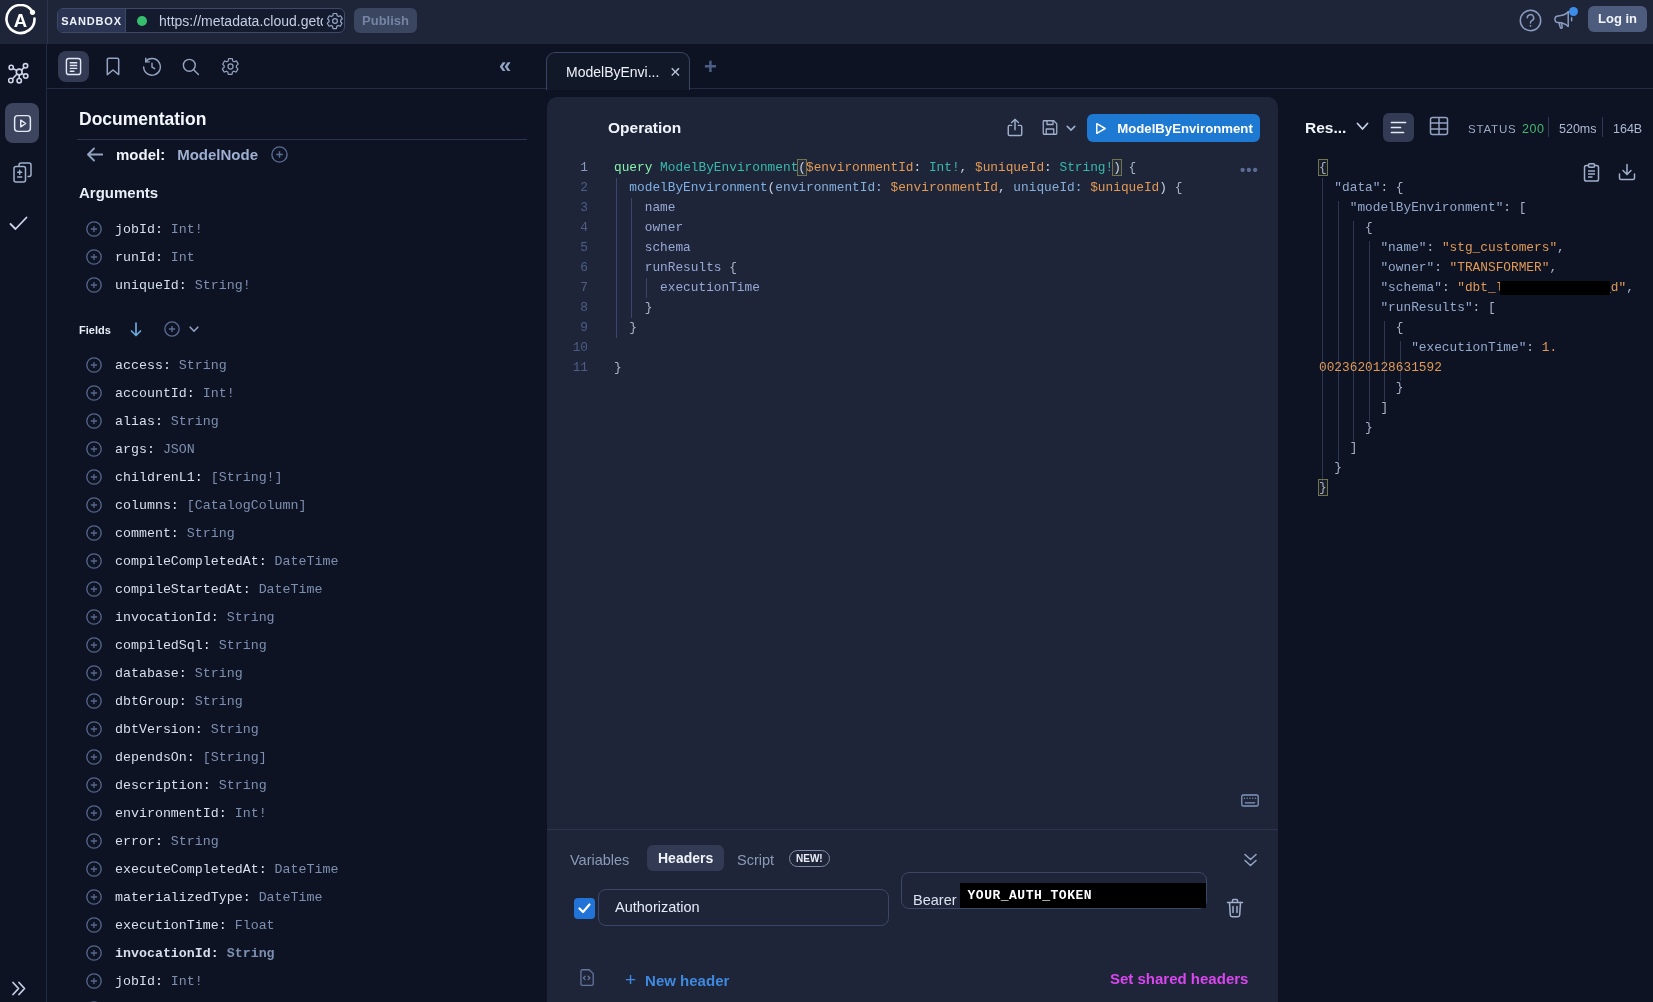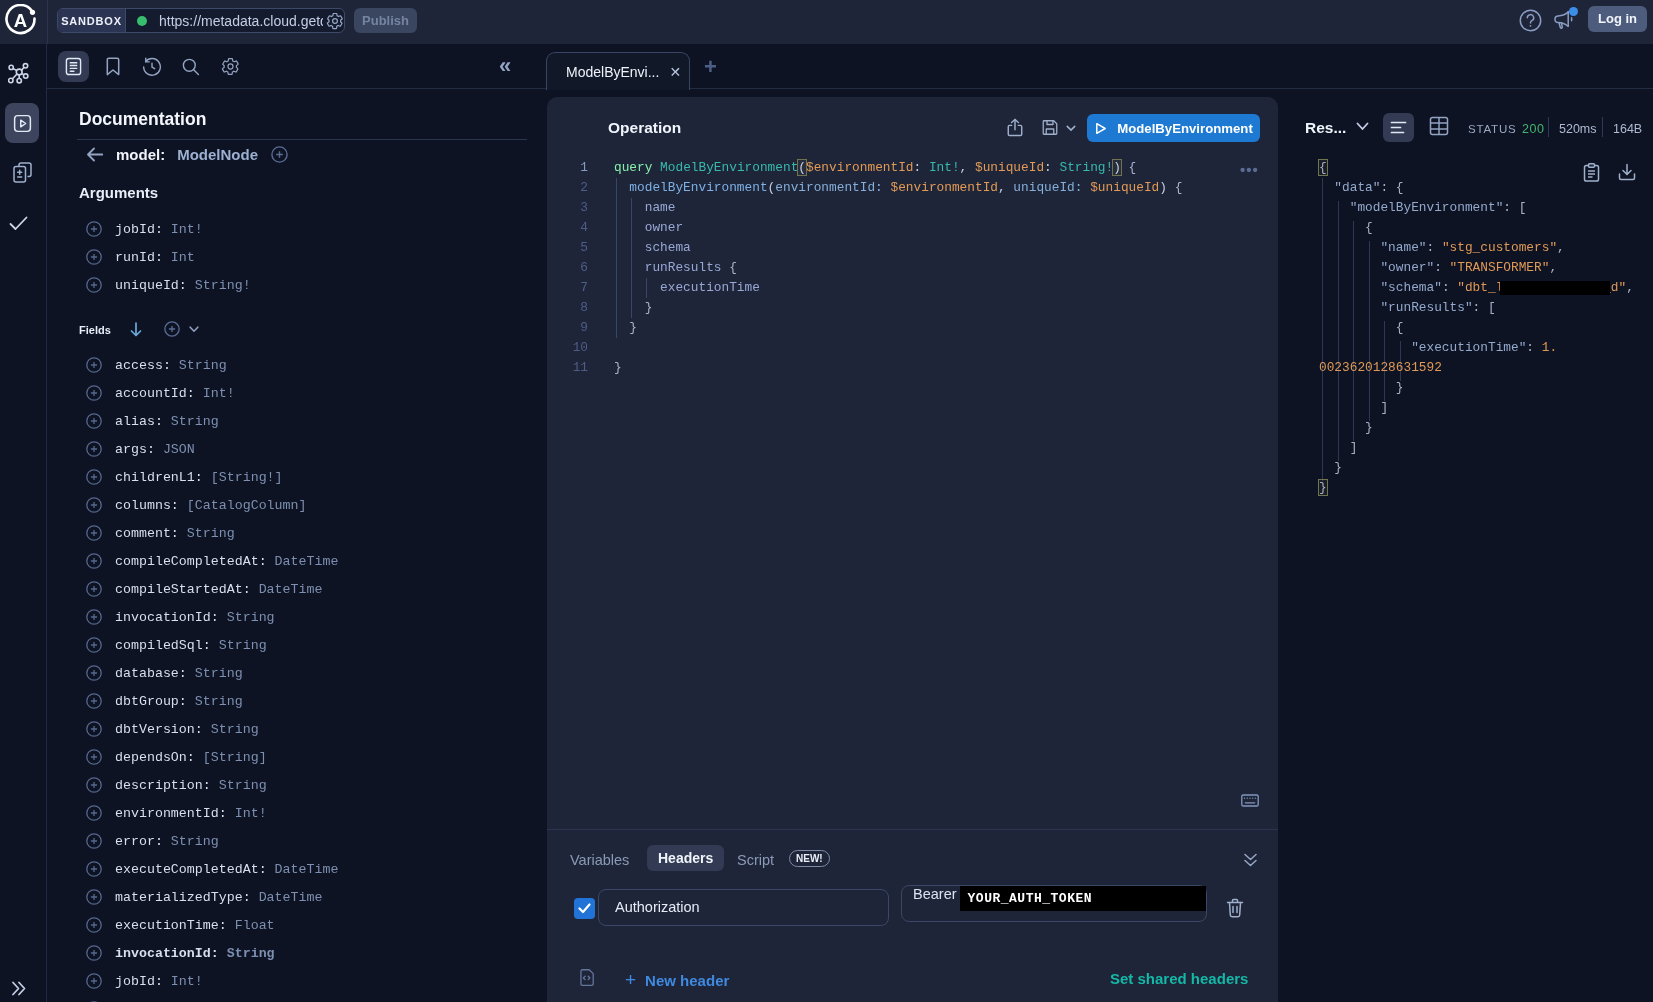--- a/index.html
+++ b/index.html
@@ -72,28 +72,28 @@
 
   
   #vtabs { position:absolute; left:0; top:732px; width:731px; }
   #vtab-variables { position:absolute; left:23px; top:23px; color:#8b9ab5; font-size:14.5px; }
   #vtab-headers { position:absolute; left:100px; top:16px; background:#323a54; border-radius:6px; padding:5px 11px; color:#f0f4fb; font-weight:bold; font-size:14px; }
   #vtab-script { position:absolute; left:190px; top:23px; color:#8b9ab5; font-size:14.5px; }
   #newbadge { position:absolute; left:242px; top:21px; border:1.3px solid #7d8ba7; border-radius:9px; padding:2px 6px; color:#e8edf7; font-weight:bold; font-size:10px; }
   #vchev { position:absolute; left:696px; top:24px; }
   #hdrcheck { position:absolute; left:27px; top:69px; width:21px; height:21px; background:#2273d8; border-radius:4px; display:flex; align-items:center; justify-content:center; }
   #hdrkey { position:absolute; left:51px; top:60px; width:291px; height:37px; border:1px solid #3a4766; border-radius:8px; color:#e6ecf7; font-size:14.5px; line-height:35px; padding-left:16px; }
-  #hdrval { position:absolute; left:354px; top:56px; width:306px; height:37px; border:1px solid #3a4766; border-radius:8px; display:flex; align-items:flex-start; }
+  #hdrval { position:absolute; left:354px; top:43px; width:306px; height:37px; border:1px solid #3a4766; border-radius:8px; display:flex; align-items:flex-end; }
   #hdrval .bearer { color:#dbe2f0; font-size:14.5px; margin-left:11px; }
   #tokenbox { background:#000; color:#fff; font-family:"Liberation Mono",monospace; font-size:13px; font-weight:bold; letter-spacing:0.5px; margin-left:3px; width:246px; height:25px; line-height:25px; padding-left:8px; }
   #trashbtn { position:absolute; left:679px; top:69px; }
   #scripticon { position:absolute; left:31px; top:139px; }
   #newheader { position:absolute; left:78px; top:140px; color:#3f8ae0; font-size:15px; font-weight:bold; }
   #newheader .pl { font-size:19px; font-weight:normal; margin-right:9px; }
-  #sharedheaders { position:absolute; left:563px; top:141px; color:#14b8a6; font-size:15px; font-weight:bold; }
+  #sharedheaders { position:absolute; left:563px; top:141px; color:#d946ef; font-size:15px; font-weight:bold; }
 
   
   #resp { left:1290px; top:97px; width:363px; height:905px; color:#c6cfe2; }
   #resptitle { position:absolute; left:15px; top:22px; font-size:15.5px; font-weight:bold; color:#f0f4fb; }
   #respbtn1 { position:absolute; left:93px; top:16px; width:31px; height:29px; background:#333b54; border-radius:6px; display:flex; align-items:center; justify-content:center; }
   #respbtn2 { position:absolute; left:139px; top:19px; }
   #status-l { position:absolute; left:178px; top:26px; color:#9aa8c4; font-size:11.5px; letter-spacing:0.8px; }
   #status-v { position:absolute; left:232px; top:25px; color:#44b56d; font-size:12.5px; letter-spacing:0.5px; }
   .statsep { position:absolute; top:20px; width:1px; height:20px; background:#2e3a57; }
   #ms { position:absolute; left:269px; top:25px; color:#aeb9d2; font-size:12.5px; }

